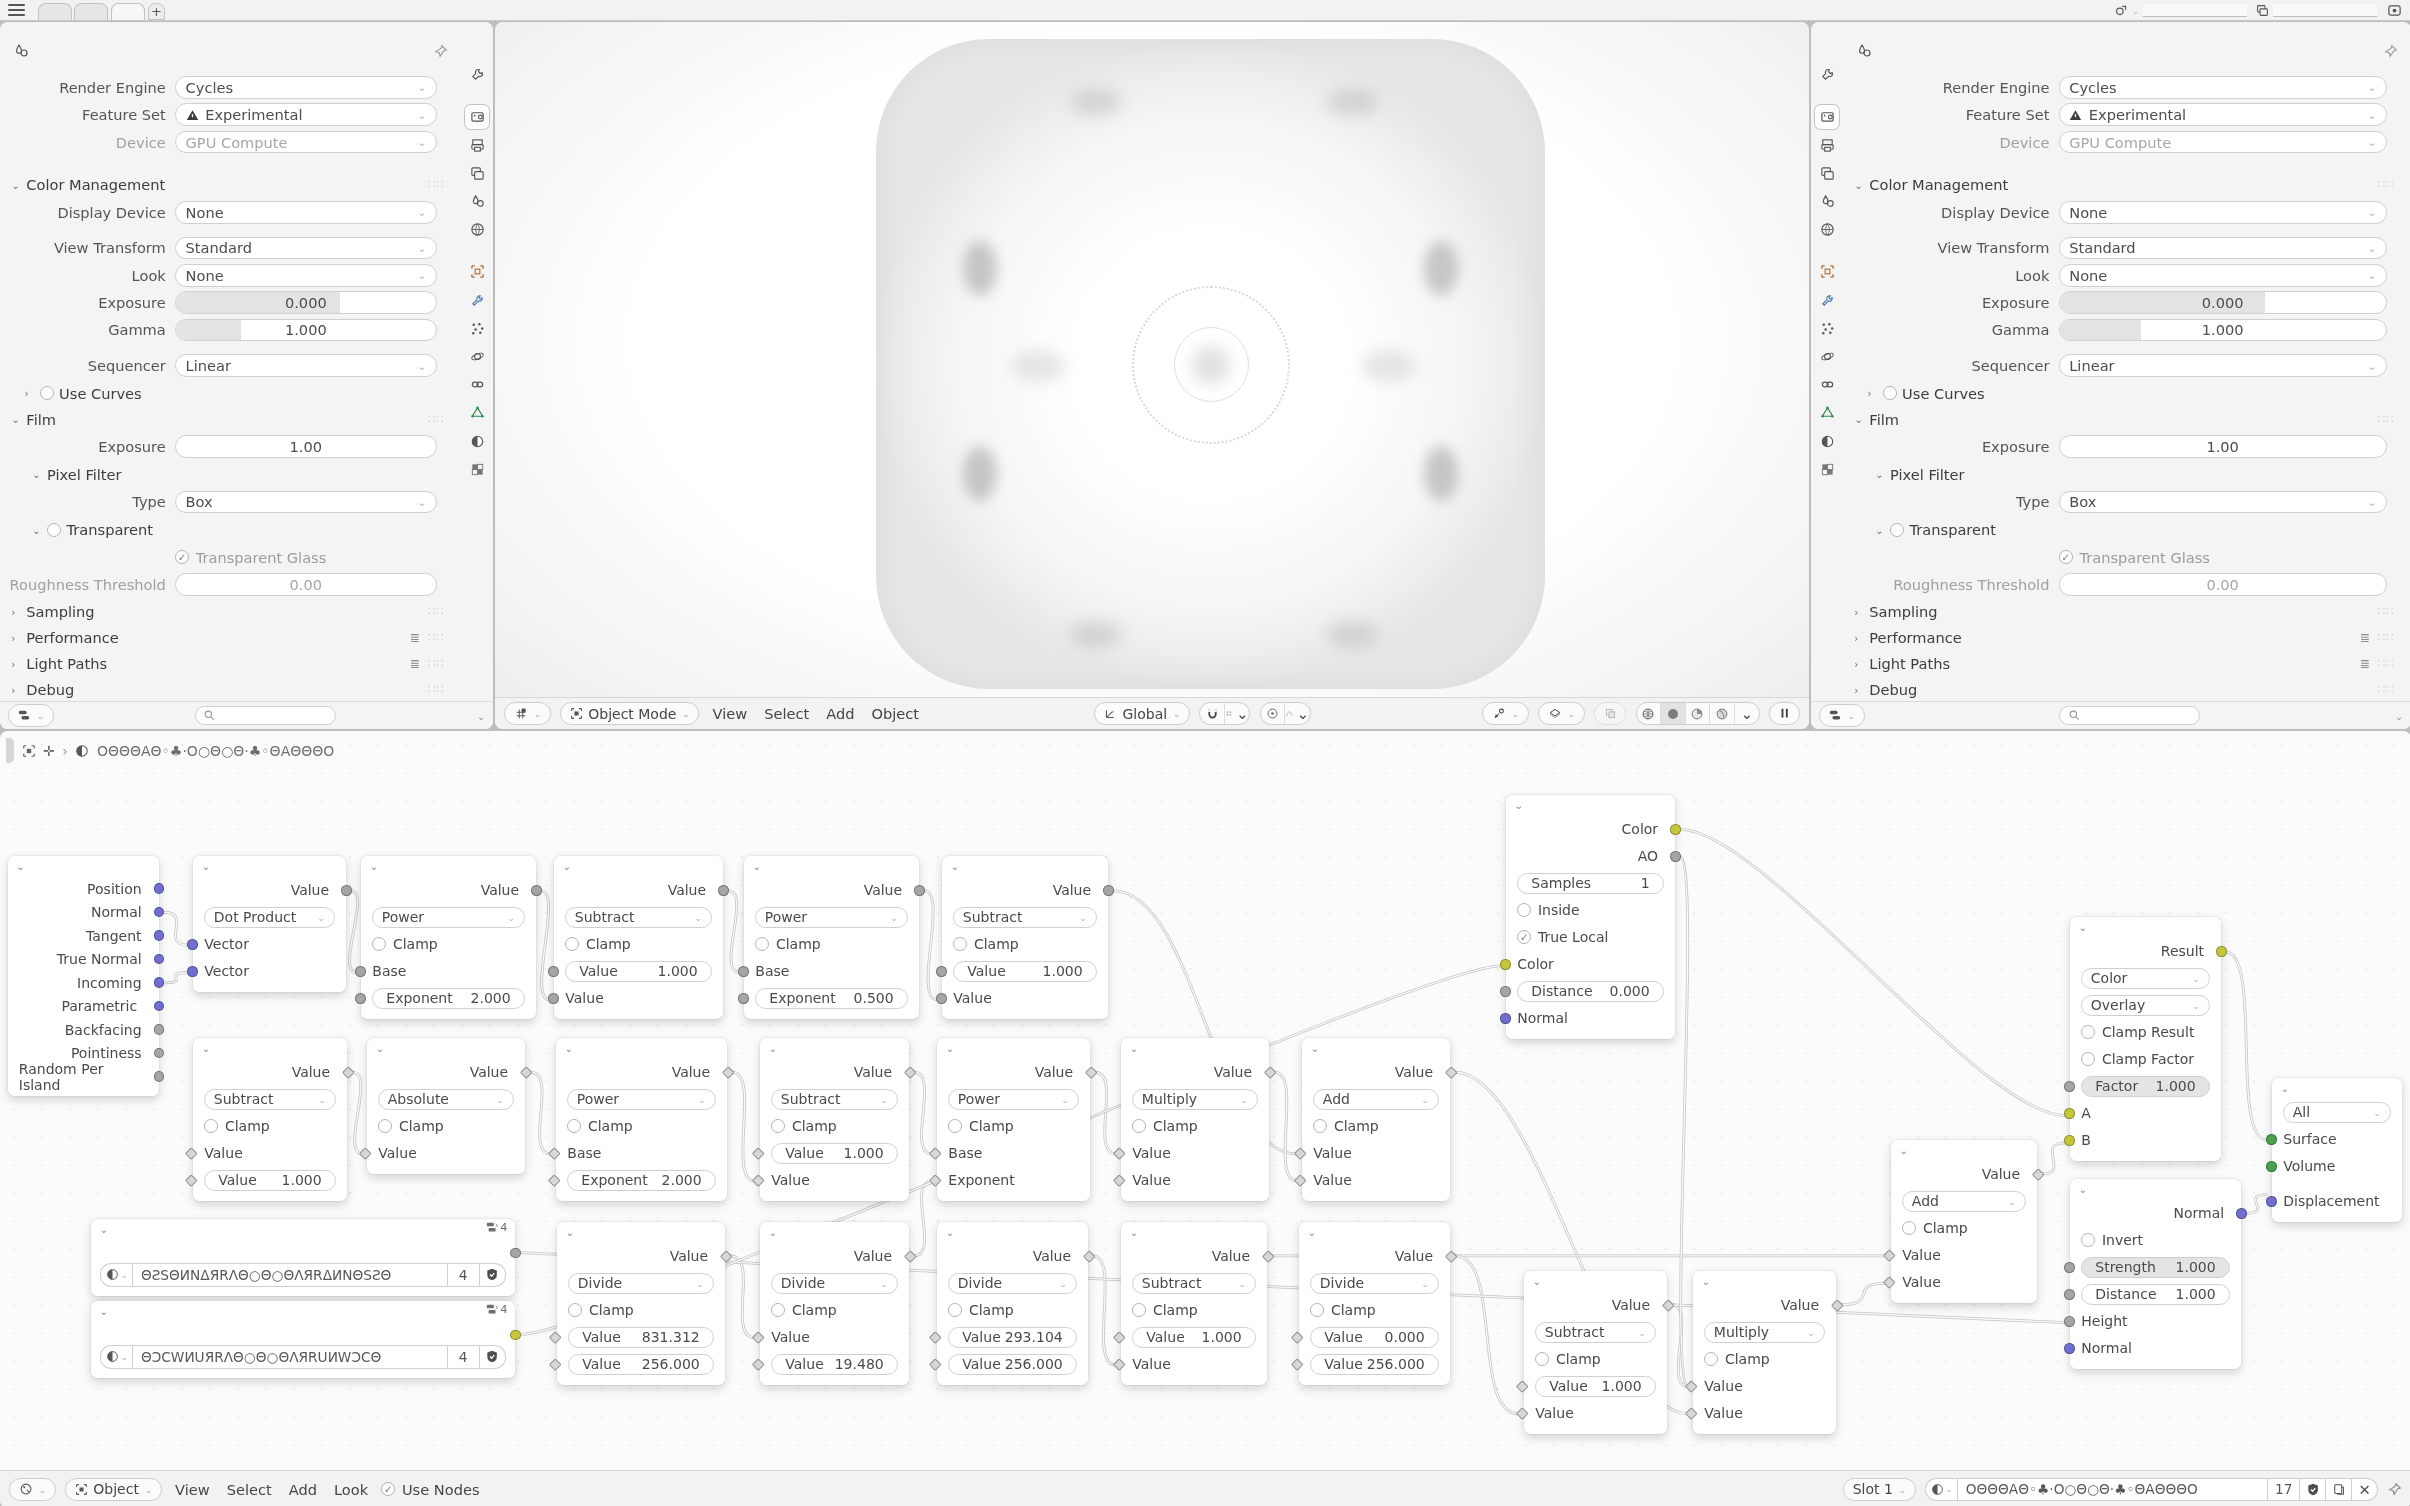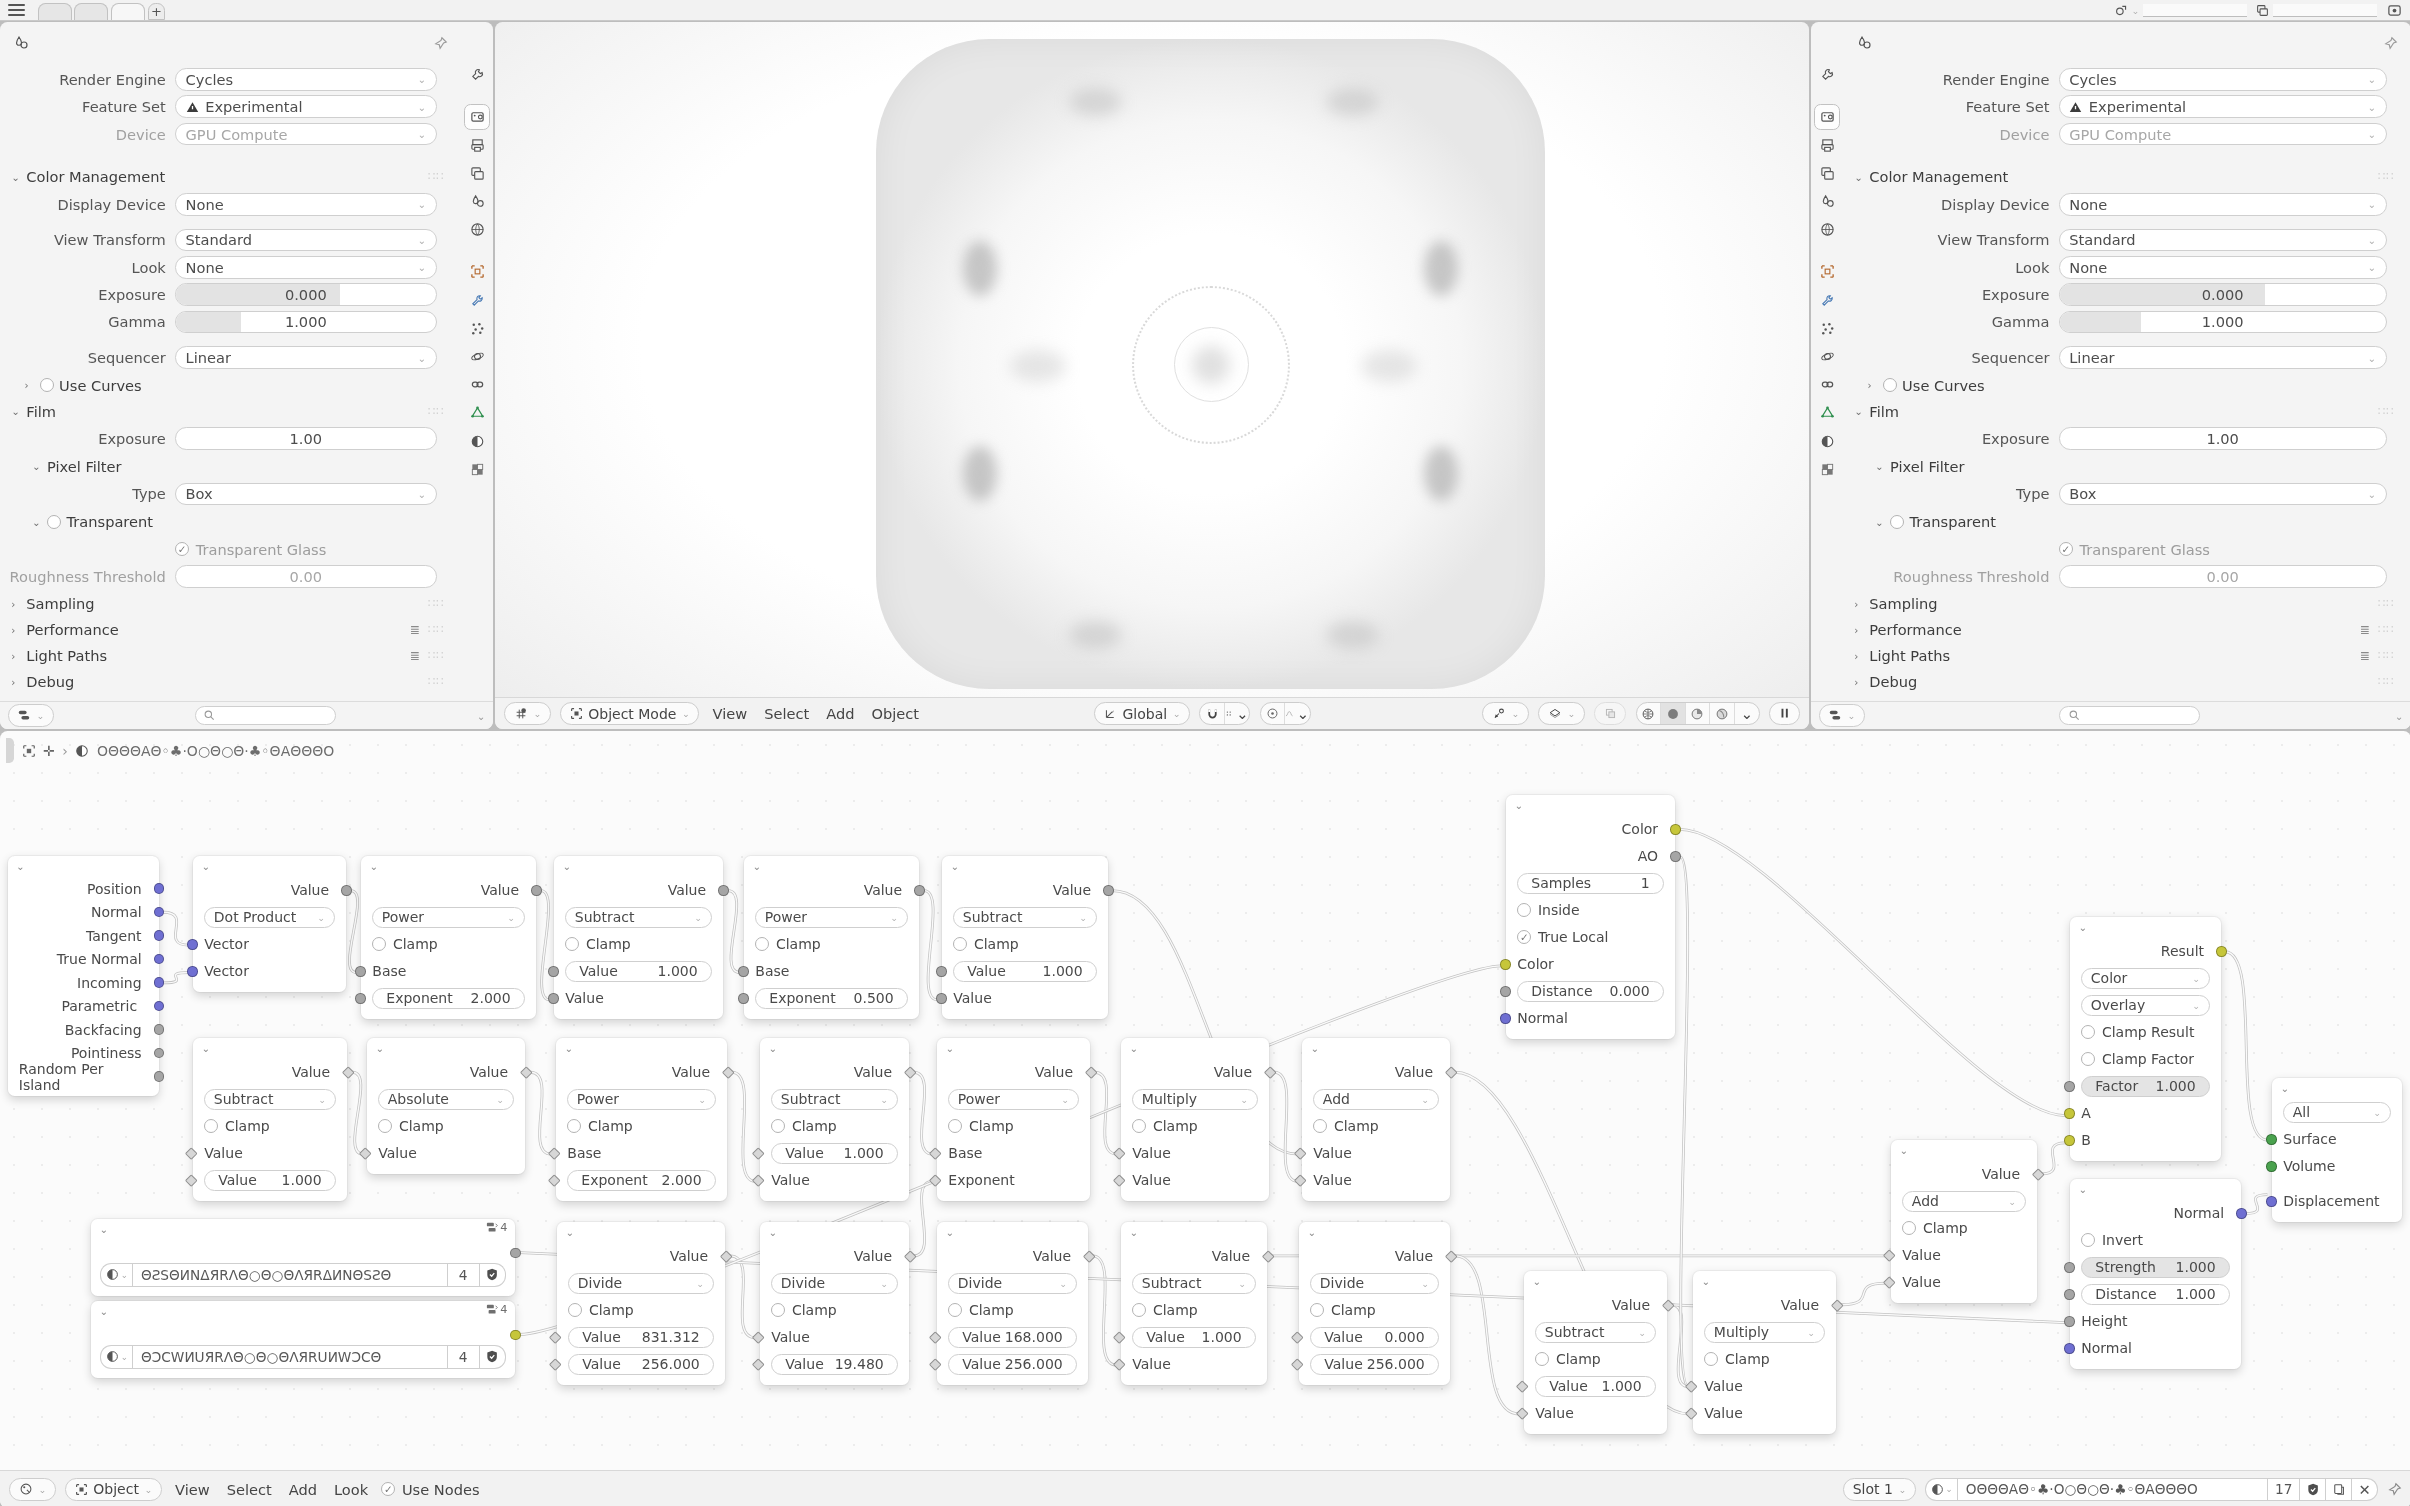--- a/index.html
+++ b/index.html
@@ -20,21 +20,21 @@
   #topbar .right { position:absolute; right:9.4px; top:0; height:21px; display:flex; align-items:center; gap:9.4px;}
   .idfield { display:flex; align-items:center; gap:3.8px; }
   .idfield .line { width:104px; height:13px; border-bottom:0.9px solid #bdbdbd; background:#fafafa;}
   
   #workspace { display:flex; height:708px; background:#bdbdbd; gap:1.9px; padding-top:0.9px;}
   .editor { background:#f4f4f4; border-radius:7.5px; position:relative; overflow:hidden; }
   #props-left  { width:493px; }
   #viewport    { flex:1; background:radial-gradient(ellipse at 50% 45%, #ffffff 55%, #ececec 100%); }
   #props-right { width:600px; }
   
-  .props-body { position:absolute; top:0; bottom:28px; overflow:hidden; }
+  .props-body { position:absolute; top:8px; bottom:28px; overflow:hidden; }
   .props-head { height:43px; display:flex; align-items:center; padding:0 13px; justify-content:space-between; }
   .prow { display:flex; align-items:center; height:25.4px; margin:1.9px 0; }
   .plabel { width:38%; text-align:right; padding-right:9.4px; color:#555; font-size:14.6px; white-space:nowrap;}
   .plabel.dis { color:#a0a0a0; }
   .pfield { flex:1; margin-right:24.5px; position:relative;}
   .pill { height:22.6px; border:0.9px solid #cfcfcf; border-radius:11.3px; background:#fff;
     display:flex; align-items:center; padding:0 9.4px; font-size:14.6px; color:#4d4d4d; position:relative; overflow:hidden;}
   .pill .dd { margin-left:auto; color:#b0b0b0; font-size:10.4px; }
   .pill.dis { color:#a7a7a7; }
   .pill .fillbar { position:absolute; left:0; top:0; bottom:0; background:#e3e3e3; z-index:0;}
@@ -1422,21 +1422,21 @@
           </div>
         </div>
         <div class="nrow" style="height: 27px;">
           <span class="cb"></span>
           <span>Clamp</span>
         </div>
         <div class="nrow" style="height: 27px;">
           <span class="sock l diam" style="background: rgb(215, 215, 215); border-color: rgb(143, 143, 143);"></span>
           <div class="npill centerlab">
             <span class="lab">Value</span>
-            <span class="val">168.000</span>
+            <span class="val">293.104</span>
           </div>
         </div>
         <div class="nrow" style="height: 27px;">
           <span class="sock l diam" style="background: rgb(215, 215, 215); border-color: rgb(143, 143, 143);"></span>
           <div class="npill centerlab">
             <span class="lab">Value</span>
             <span class="val">256.000</span>
           </div>
         </div>
       </div>

